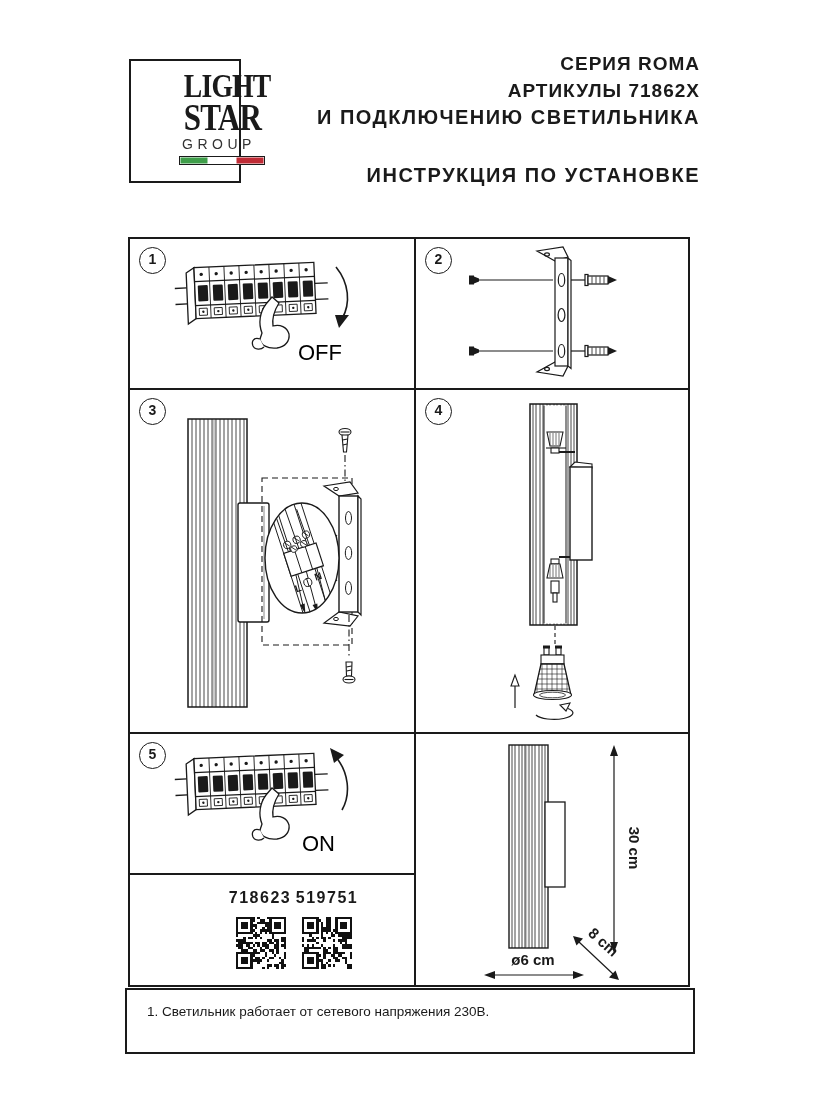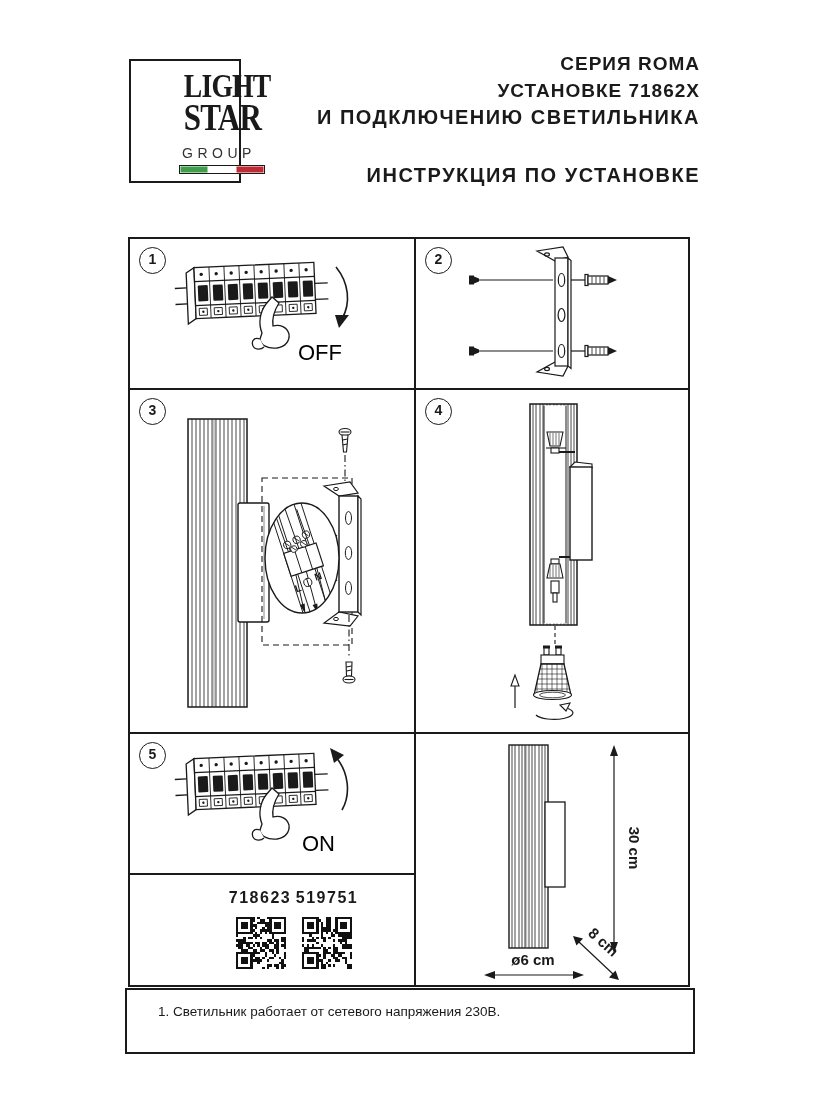--- a/index.html
+++ b/index.html
@@ -5,42 +5,42 @@
   html,body{margin:0;padding:0;background:#ffffff;}
   .page{position:relative;width:826px;height:1100px;background:#fff;overflow:hidden;
         font-family:"Liberation Sans",sans-serif;color:#1a1a1a;}
   
   .logo{position:absolute;left:129px;top:59px;width:112px;height:124px;border:2px solid #1a1a1a;
         box-sizing:border-box;text-align:center;background:#fff;padding-left:48px;}
   .logo .l1{font-family:"Liberation Serif",serif;font-weight:bold;font-size:33px;line-height:30px;
         margin-top:10px;transform:scaleX(.84);letter-spacing:-1px;}
   .logo .l2{font-family:"Liberation Serif",serif;font-weight:bold;font-size:37px;line-height:33px;
         transform:scaleX(.84);letter-spacing:-1px;}
-  .logo .l3{font-size:14px;letter-spacing:4.5px;margin-top:11px;margin-left:3px;color:#333;}
+  .logo .l3{font-size:14px;letter-spacing:4.5px;margin-top:2px;margin-left:3px;color:#333;}
   .logo svg{display:block;margin:4px auto 0 auto;}
   
   .hdr{position:absolute;top:50px;right:126px;text-align:right;}
   .hdr .series{font-size:19px;font-weight:bold;letter-spacing:1px;line-height:27px;}
   .hdr .title{margin-top:31px;font-size:20px;font-weight:bold;letter-spacing:1.5px;line-height:27px;}
   
   .grid{position:absolute;left:128px;top:237px;width:562px;height:750px;border:2px solid #1a1a1a;
         box-sizing:border-box;}
   .gl{position:absolute;background:#1a1a1a;}
   .cell{position:absolute;}
   .badge{position:absolute;left:9px;top:8px;width:27px;height:27px;border:1.5px solid #1a1a1a;
          border-radius:50%;box-sizing:border-box;text-align:center;line-height:23px;
          font-size:14px;font-weight:600;background:#fff;}
   .diag{position:absolute;}
   
   .code-label{position:absolute;top:14px;width:110px;text-align:center;font-size:16px;
               font-weight:bold;letter-spacing:1.5px;}
   .qr{position:absolute;top:42px;width:50px;height:52px;}
   
   .notes{position:absolute;left:125px;top:988px;width:570px;height:66px;border:2px solid #1a1a1a;
-         box-sizing:border-box;padding:11px 0 0 31px;font-size:13.5px;line-height:21px;}
+         box-sizing:border-box;padding:11px 0 0 20px;font-size:13.5px;line-height:21px;}
   svg{display:block;}
   svg text{font-family:"Liberation Sans",sans-serif;}
 </style>
 </head>
 <body>
 
 <div class="page">
 
   <div class="logo">
     <div class="l1">LIGHT</div>
@@ -48,21 +48,21 @@
     <div class="l3">GROUP</div>
     <svg width="86" height="9" viewBox="0 0 86 9">
       <rect x="0.5" y="0.5" width="85" height="8" fill="#fff" stroke="#1a1a1a" stroke-width="1"></rect>
       <rect x="1.5" y="1.5" width="27" height="6" fill="#3f9e4a"></rect>
       <rect x="57.5" y="1.5" width="27" height="6" fill="#bf2b35"></rect>
     </svg>
   </div>
 
   <div class="hdr">
     <div class="series">СЕРИЯ ROMA</div>
-    <div class="series">УСТАНОВКЕ 71862X</div>
+    <div class="series">АРТИКУЛЫ 71862X</div>
     <div class="title" style="margin-top:0;">И ПОДКЛЮЧЕНИЮ СВЕТИЛЬНИКА</div>
     <div class="title">ИНСТРУКЦИЯ ПО УСТАНОВКЕ</div>
   </div>
 
   <div class="grid">
     <div class="gl" style="left:284px;top:0;width:2px;height:746px;"></div>
     <div class="gl" style="left:0;top:149px;width:558px;height:2px;"></div>
     <div class="gl" style="left:0;top:493px;width:558px;height:2px;"></div>
     <div class="gl" style="left:0;top:634px;width:284px;height:2px;"></div>
 

